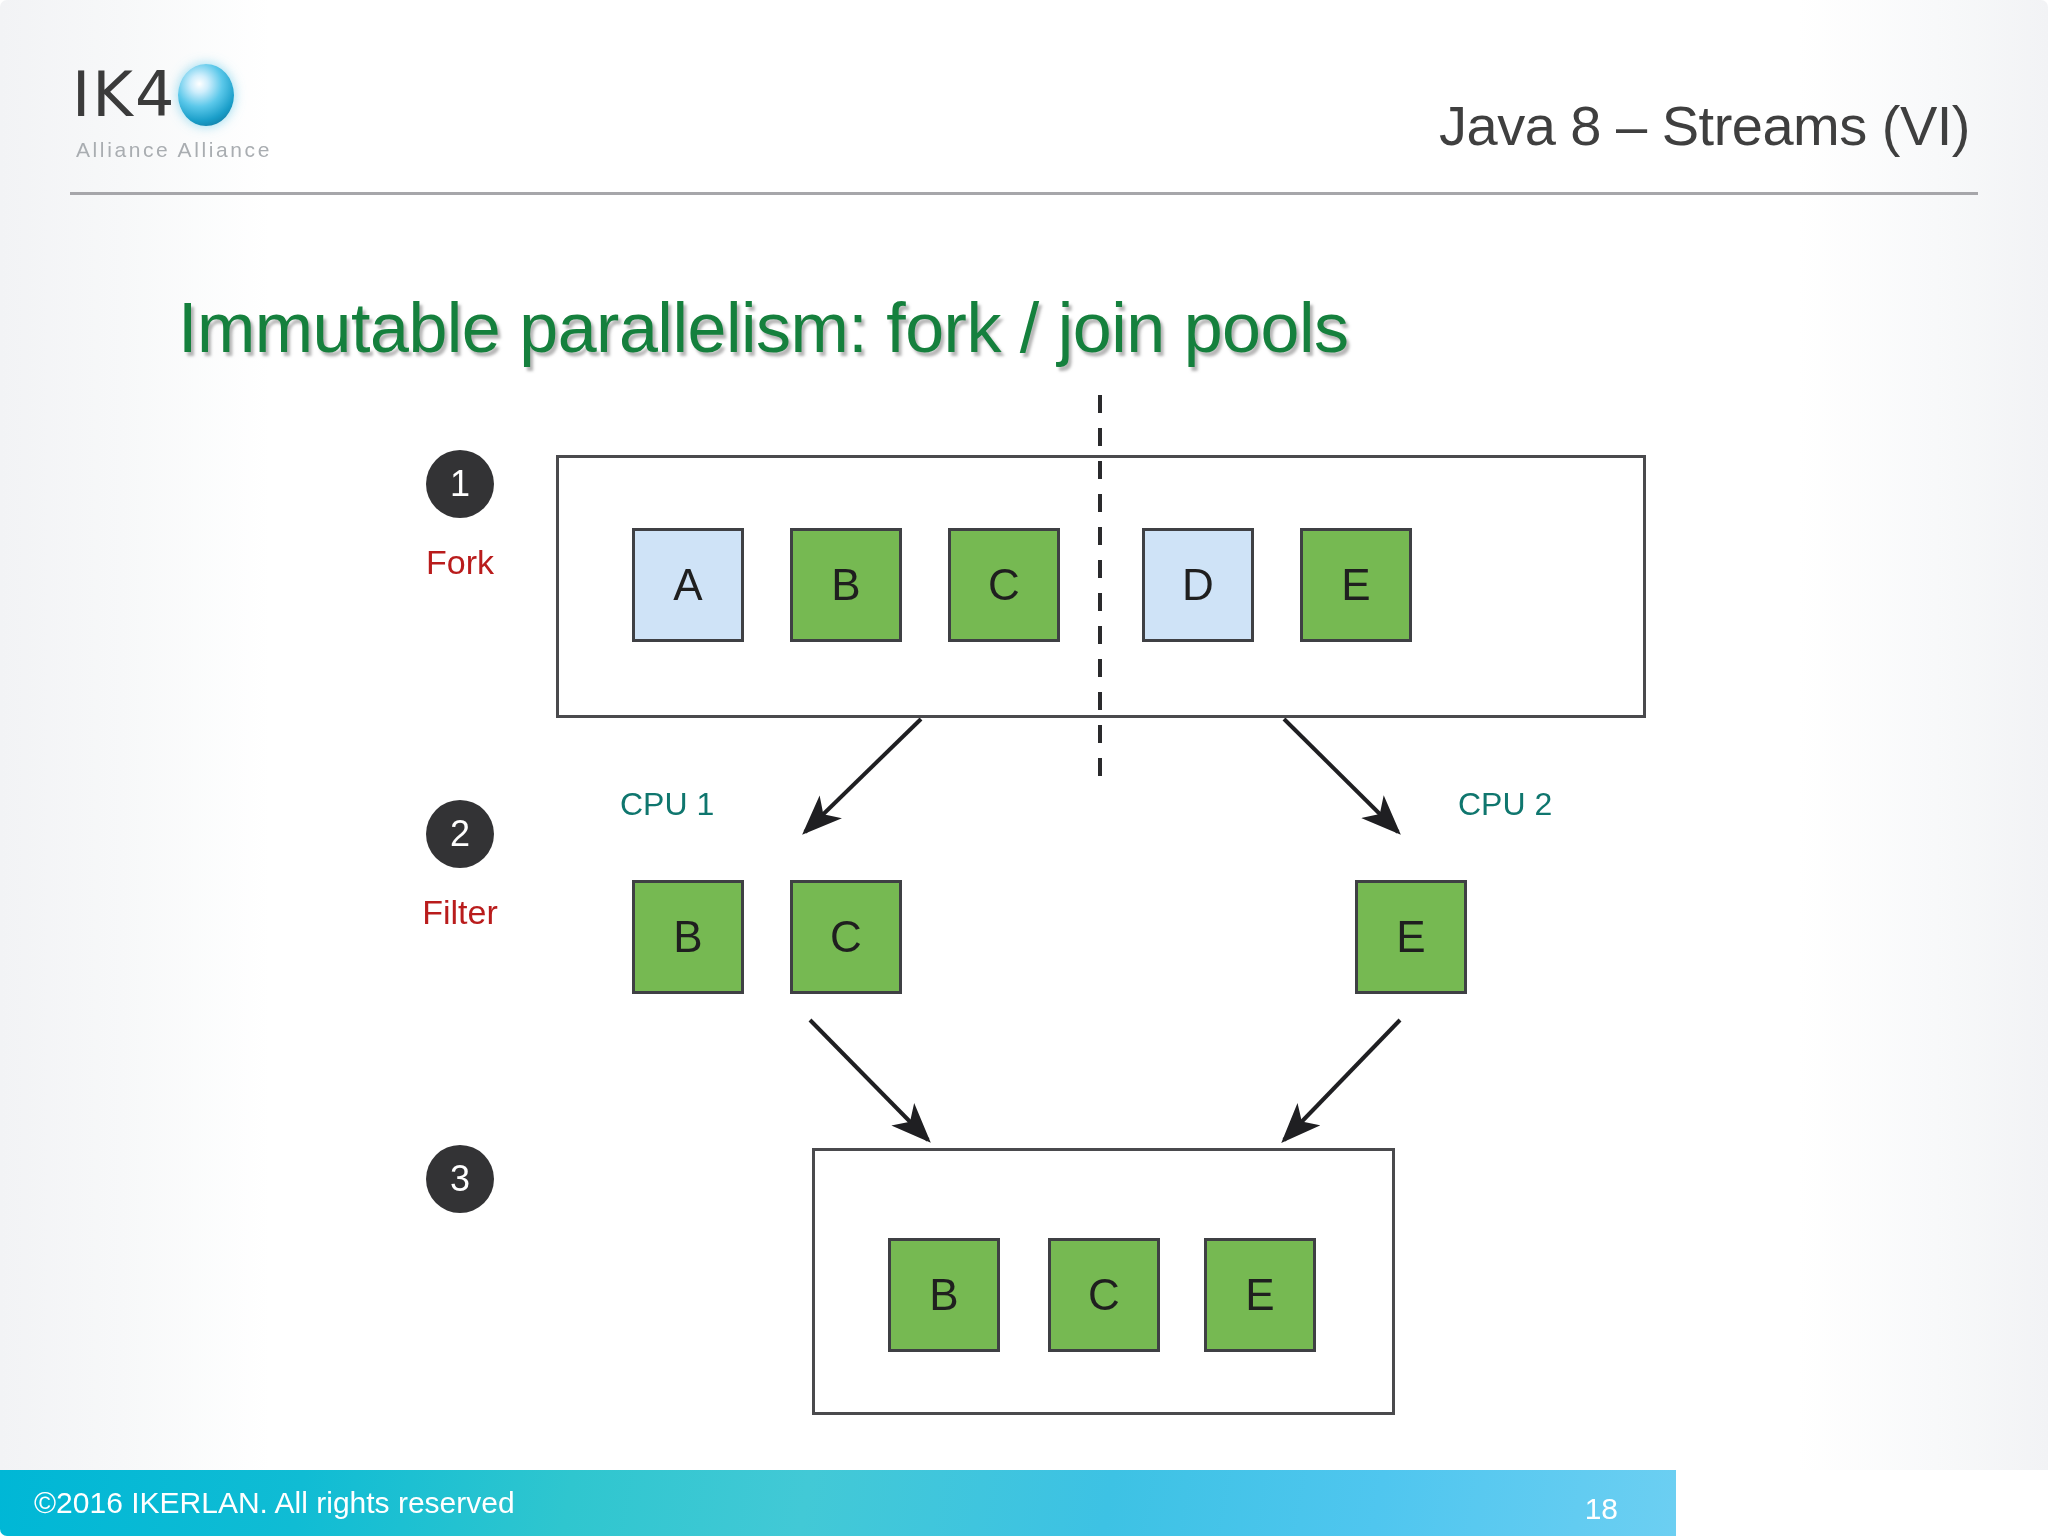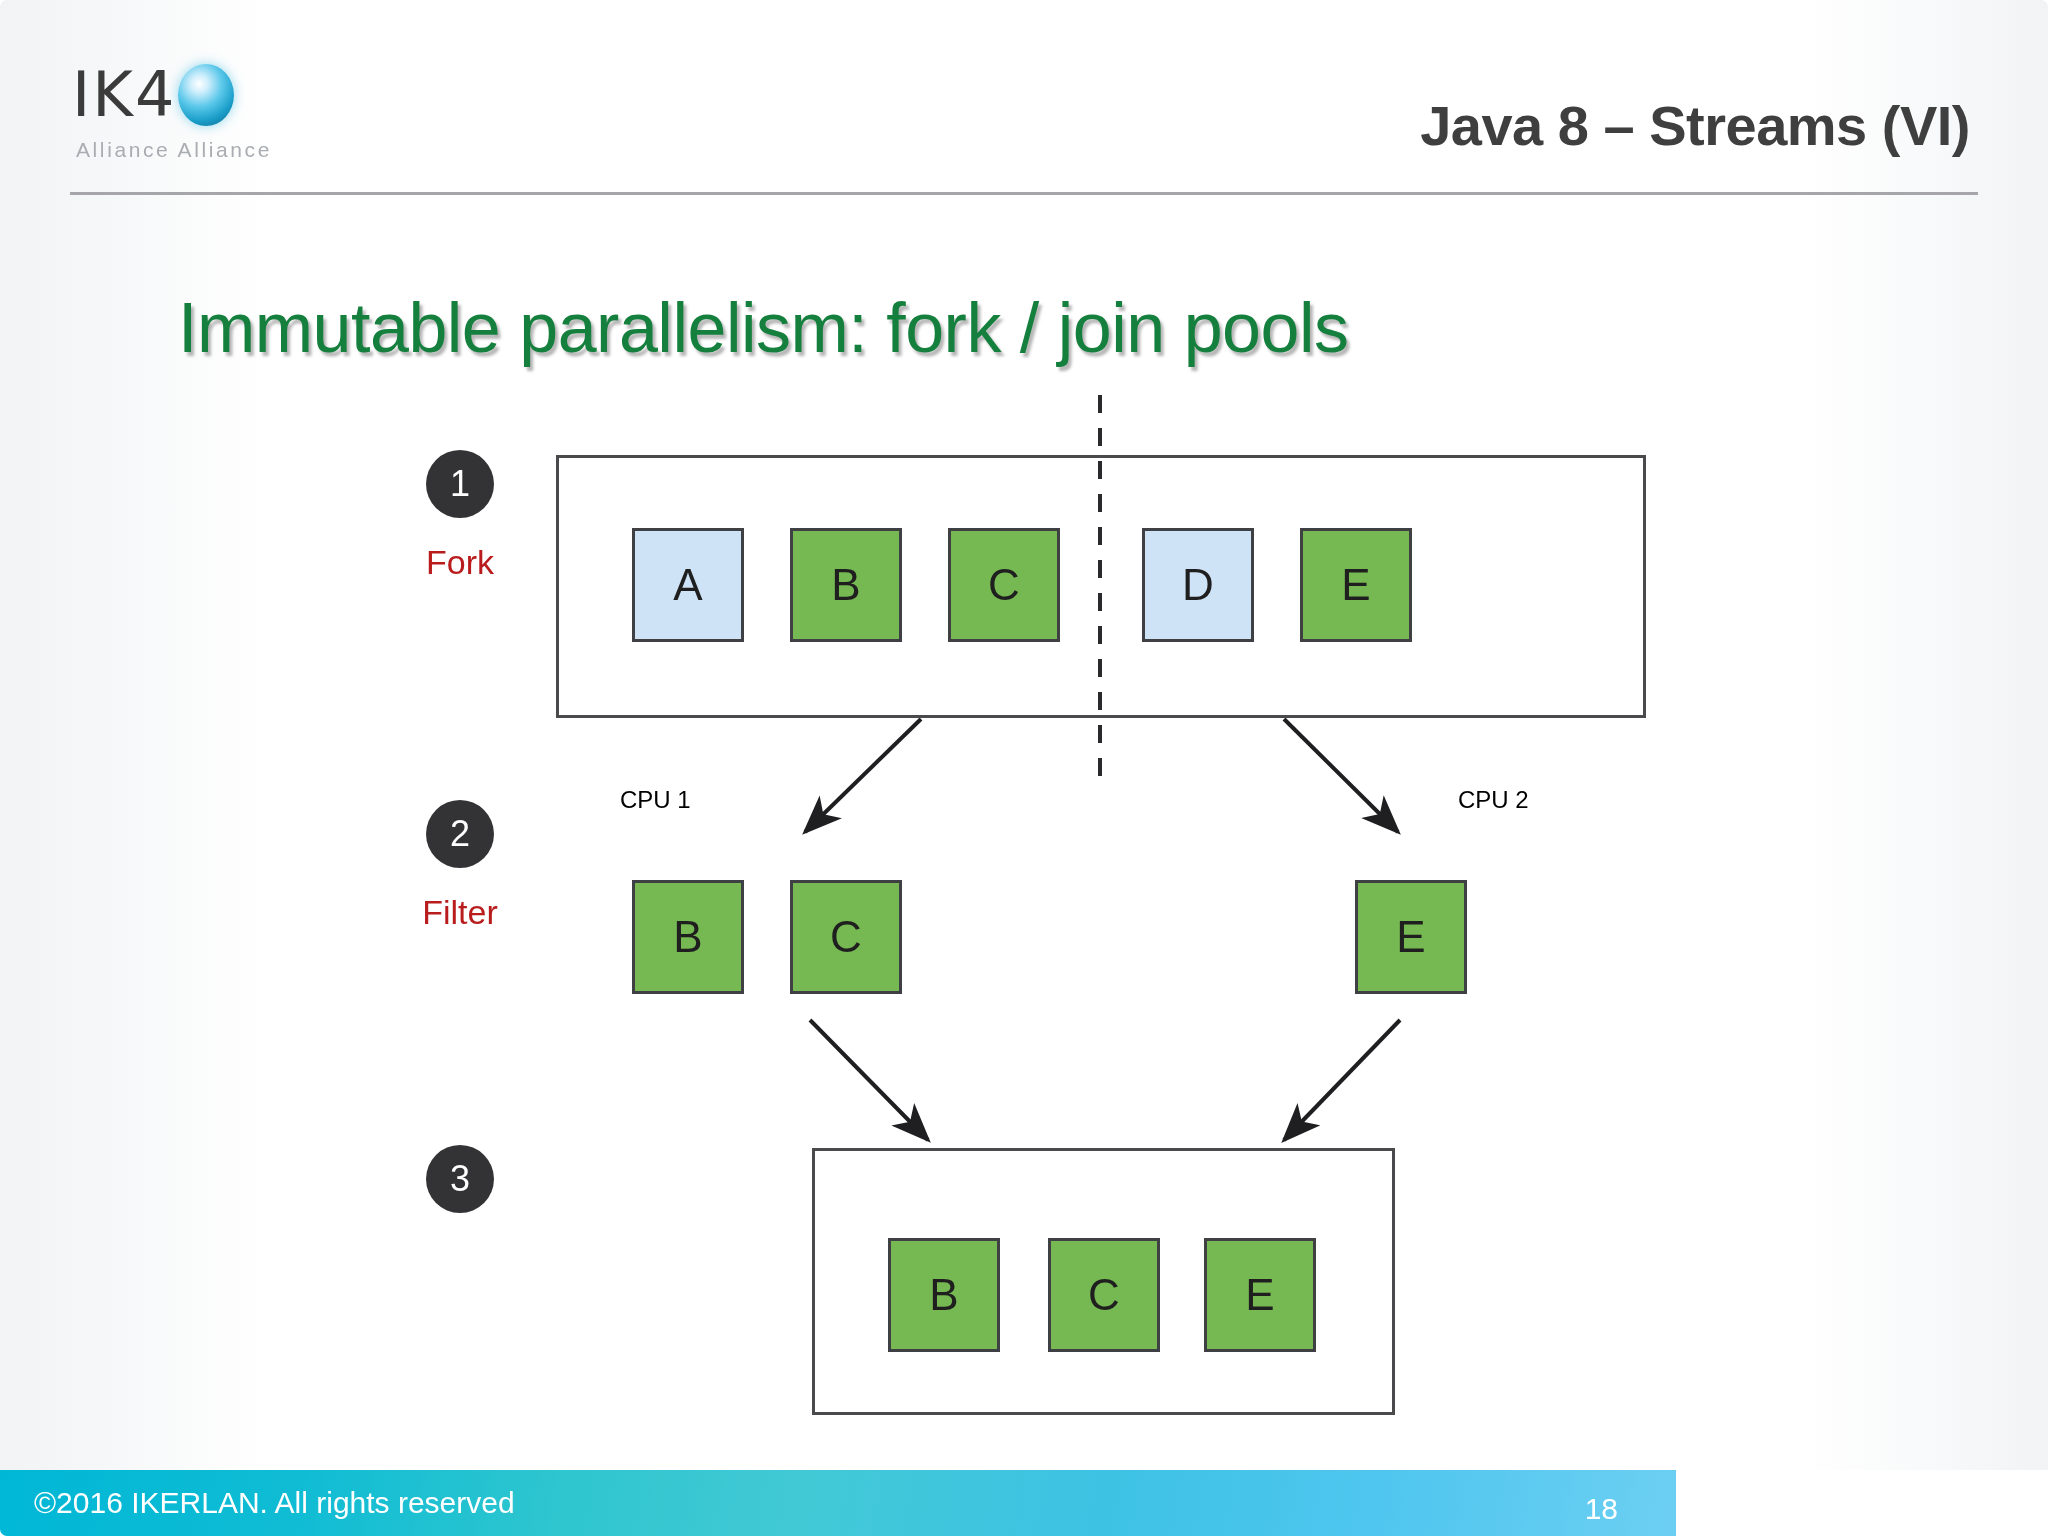--- a/index.html
+++ b/index.html
@@ -79,21 +79,21 @@
     margin-top: 6px;
     margin-left: 4px;
   }
 
   .slide-title {
     position: absolute;
     right: 78px;
     top: 93px;
     font-family: "Liberation Sans", sans-serif;
     font-size: 56px;
-    font-weight: bold;
+    font-weight: normal;
     color: #3f3f3f;
     letter-spacing: -0.5px;
     white-space: nowrap;
   }
 
   .header-rule {
     position: absolute;
     left: 70px;
     top: 192px;
     width: 1908px;
@@ -176,22 +176,22 @@
     font-size: 44px;
     color: #1f1f1f;
     font-family: "Liberation Sans", sans-serif;
   }
   .item-box.blue  { background: #cfe3f7; }
   .item-box.green { background: #76b952; }
 
   
   .cpu-label {
     position: absolute;
-    font-size: 24px;
-    color: #000000;
+    font-size: 32px;
+    color: #0f766e;
     font-family: "Liberation Sans", sans-serif;
     white-space: nowrap;
   }
   #cpu-1 { left: 620px;  top: 786px; }
   #cpu-2 { left: 1458px; top: 786px; }
 
   
   .footer {
     position: absolute;
     left: 0;

